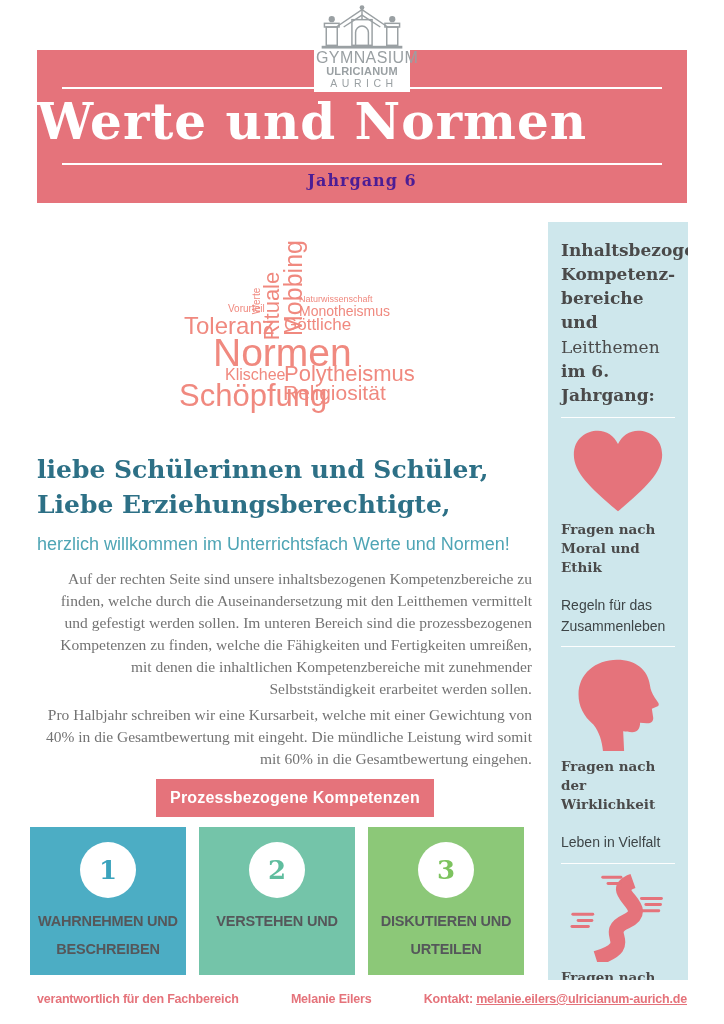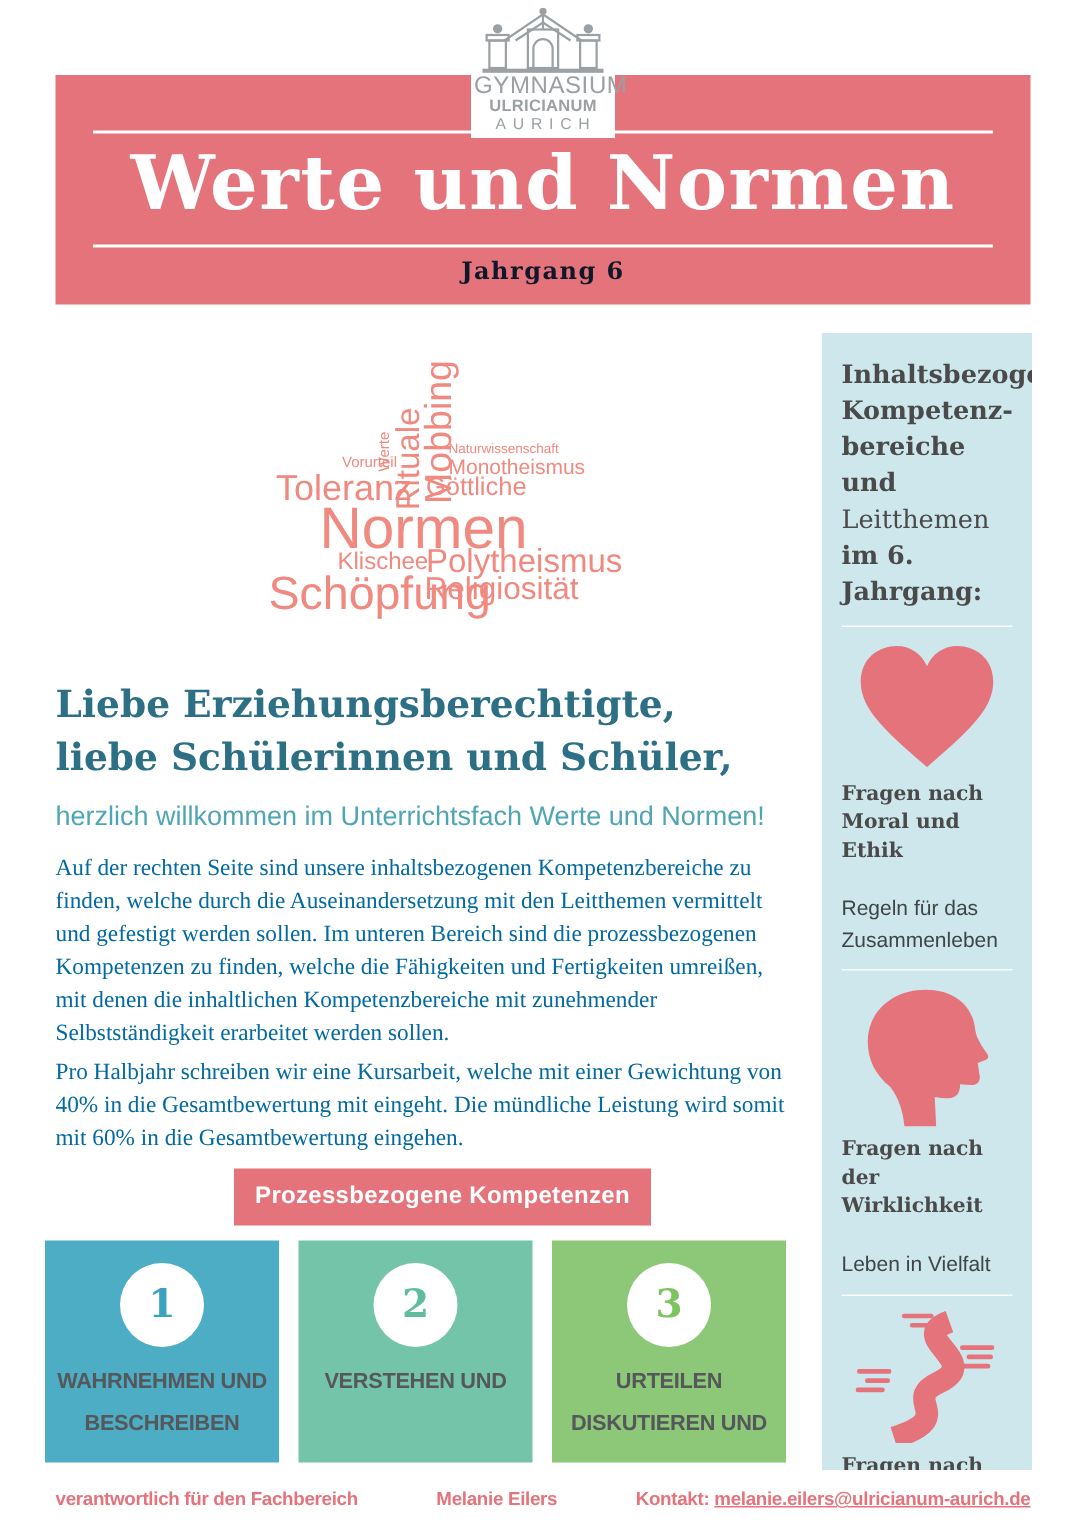--- a/index.html
+++ b/index.html
@@ -17,28 +17,28 @@
   .logo-l1 { font-size:16px; letter-spacing:0.4px; }
   .logo-l2 { font-size:11px; font-weight:bold; letter-spacing:0.2px; }
   .logo-l3 { font-size:10.5px; letter-spacing:4.5px; margin-left:4px; }
 
   
   .banner { position:absolute; left:37px; top:50px; width:650px; height:153px; background:#e5737b; z-index:1; }
   .banner-rule { position:absolute; left:25px; right:25px; height:2px; background:#ffffff; }
   .rule-top { top:37px; }
   .rule-mid { top:113px; }
   .banner-title {
-    position:absolute; top:44px; left:0; width:100%; text-align:center;
+    position:absolute; top:44px; left:0; width:100%; text-align:left;
     font-family:"DejaVu Serif", serif; font-weight:bold; font-size:50px;
     color:#ffffff; letter-spacing:1px; line-height:1.1;
   }
   .banner-sub {
     position:absolute; top:121px; left:0; width:100%; text-align:center;
     font-family:"DejaVu Serif", serif; font-weight:bold; font-size:16px;
-    color:#0f172a; letter-spacing:1px;
+    color:#4c1d95; letter-spacing:1px;
   }
 
   
   .wordcloud { position:absolute; left:168px; top:242px; width:280px; height:178px; color:#f0897f; }
   .wc { position:absolute; line-height:1; white-space:nowrap; font-family:"Liberation Sans", sans-serif; }
   .wc-rot { transform:translate(-50%,-50%) rotate(-90deg); }
   .wc-toleranz        { left:16px;  top:72px;  font-size:24px; }
   .wc-rituale         { left:104px; top:64px;  font-size:22px; }
   .wc-mobbing         { left:125px; top:46px;  font-size:25px; }
   .wc-werte           { left:89px;  top:59px;  font-size:10px; }
@@ -77,21 +77,21 @@
   .greeting {
     position:absolute; left:37px; top:452px; width:500px;
     font-family:"DejaVu Serif", serif; font-weight:bold; font-size:25px;
     line-height:35px; color:#2d7086;
   }
   .welcome {
     position:absolute; left:37px; top:534px; width:500px;
     font-family:"Liberation Sans", sans-serif; font-size:18px; color:#4fa5b5;
   }
   .para { position:absolute; left:37px; width:495px;
-    font-family:"Liberation Serif", serif; font-size:15.5px; line-height:22px; color:#0369a1; }
+    font-family:"Liberation Serif", serif; font-size:15.5px; line-height:22px; color:#737373;text-align:right; }
   .para-1 { top:568px; }
   .para-2 { top:704px; }
 
   .proc-button {
     position:absolute; left:156px; top:779px; width:278px; height:38px;
     background:#e5737b; color:#ffffff; border:none;
     font-family:"Liberation Sans", sans-serif; font-weight:bold; font-size:16px;
     display:flex; align-items:center; justify-content:center; letter-spacing:0.2px;
   }
 
@@ -212,22 +212,22 @@
         <rect x="36" y="2" width="24" height="3.5" rx="1.7"></rect>
         <rect x="42" y="9" width="17" height="3.5" rx="1.7"></rect>
       </g>
     </svg>
     <div class="sb-title">Fragen nach Orientierungs-möglichkeiten</div>
     <div class="sb-sub">Aspekte von Religion und Prozessbezogene</div>
 
   </div>
 
   <div class="greeting">
+    <div>liebe Schülerinnen und Schüler,</div>
     <div>Liebe Erziehungsberechtigte,</div>
-    <div>liebe Schülerinnen und Schüler,</div>
   </div>
   <div class="welcome">herzlich willkommen im Unterrichtsfach Werte und Normen!</div>
   <div class="para para-1">Auf der rechten Seite sind unsere inhaltsbezogenen Kompetenzbereiche zu finden, welche durch die Auseinandersetzung mit den Leitthemen vermittelt und gefestigt werden sollen. Im unteren Bereich sind die prozessbezogenen Kompetenzen zu finden, welche die Fähigkeiten und Fertigkeiten umreißen, mit denen die inhaltlichen Kompetenzbereiche mit zunehmender Selbstständigkeit erarbeitet werden sollen.</div>
   <div class="para para-2">Pro Halbjahr schreiben wir eine Kursarbeit, welche mit einer Gewichtung von 40% in die Gesamtbewertung mit eingeht. Die mündliche Leistung wird somit mit 60% in die Gesamtbewertung eingehen.</div>
 
   <div class="proc-button">Prozessbezogene Kompetenzen</div>
 
   <div class="boxes">
     <div class="box box-1">
       <div class="box-circle num-1">1</div>
@@ -238,22 +238,22 @@
     </div>
     <div class="box box-2">
       <div class="box-circle num-2">2</div>
       <div class="box-label">
         <div>VERSTEHEN UND</div>
       </div>
     </div>
     <div class="box box-3">
       <div class="box-circle num-3">3</div>
       <div class="box-label">
+        <div>DISKUTIEREN UND</div>
         <div>URTEILEN</div>
-        <div>DISKUTIEREN UND</div>
       </div>
     </div>
   </div>
 
   <div class="footer">
     <span>verantwortlich für den Fachbereich</span>
     <span>Melanie Eilers</span>
     <span>
       <span>Kontakt:</span>
       <span class="email">melanie.eilers@ulricianum-aurich.de</span>

